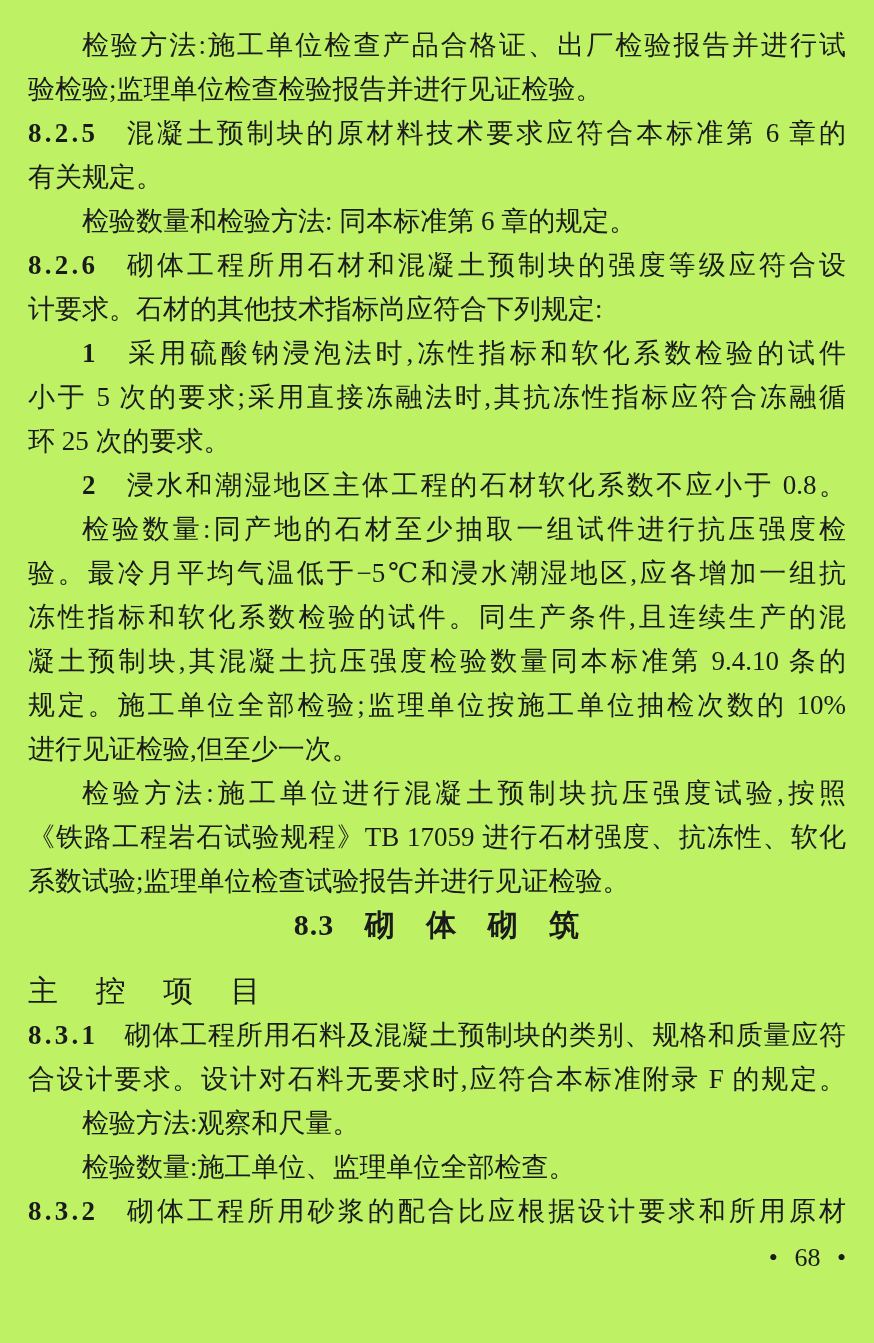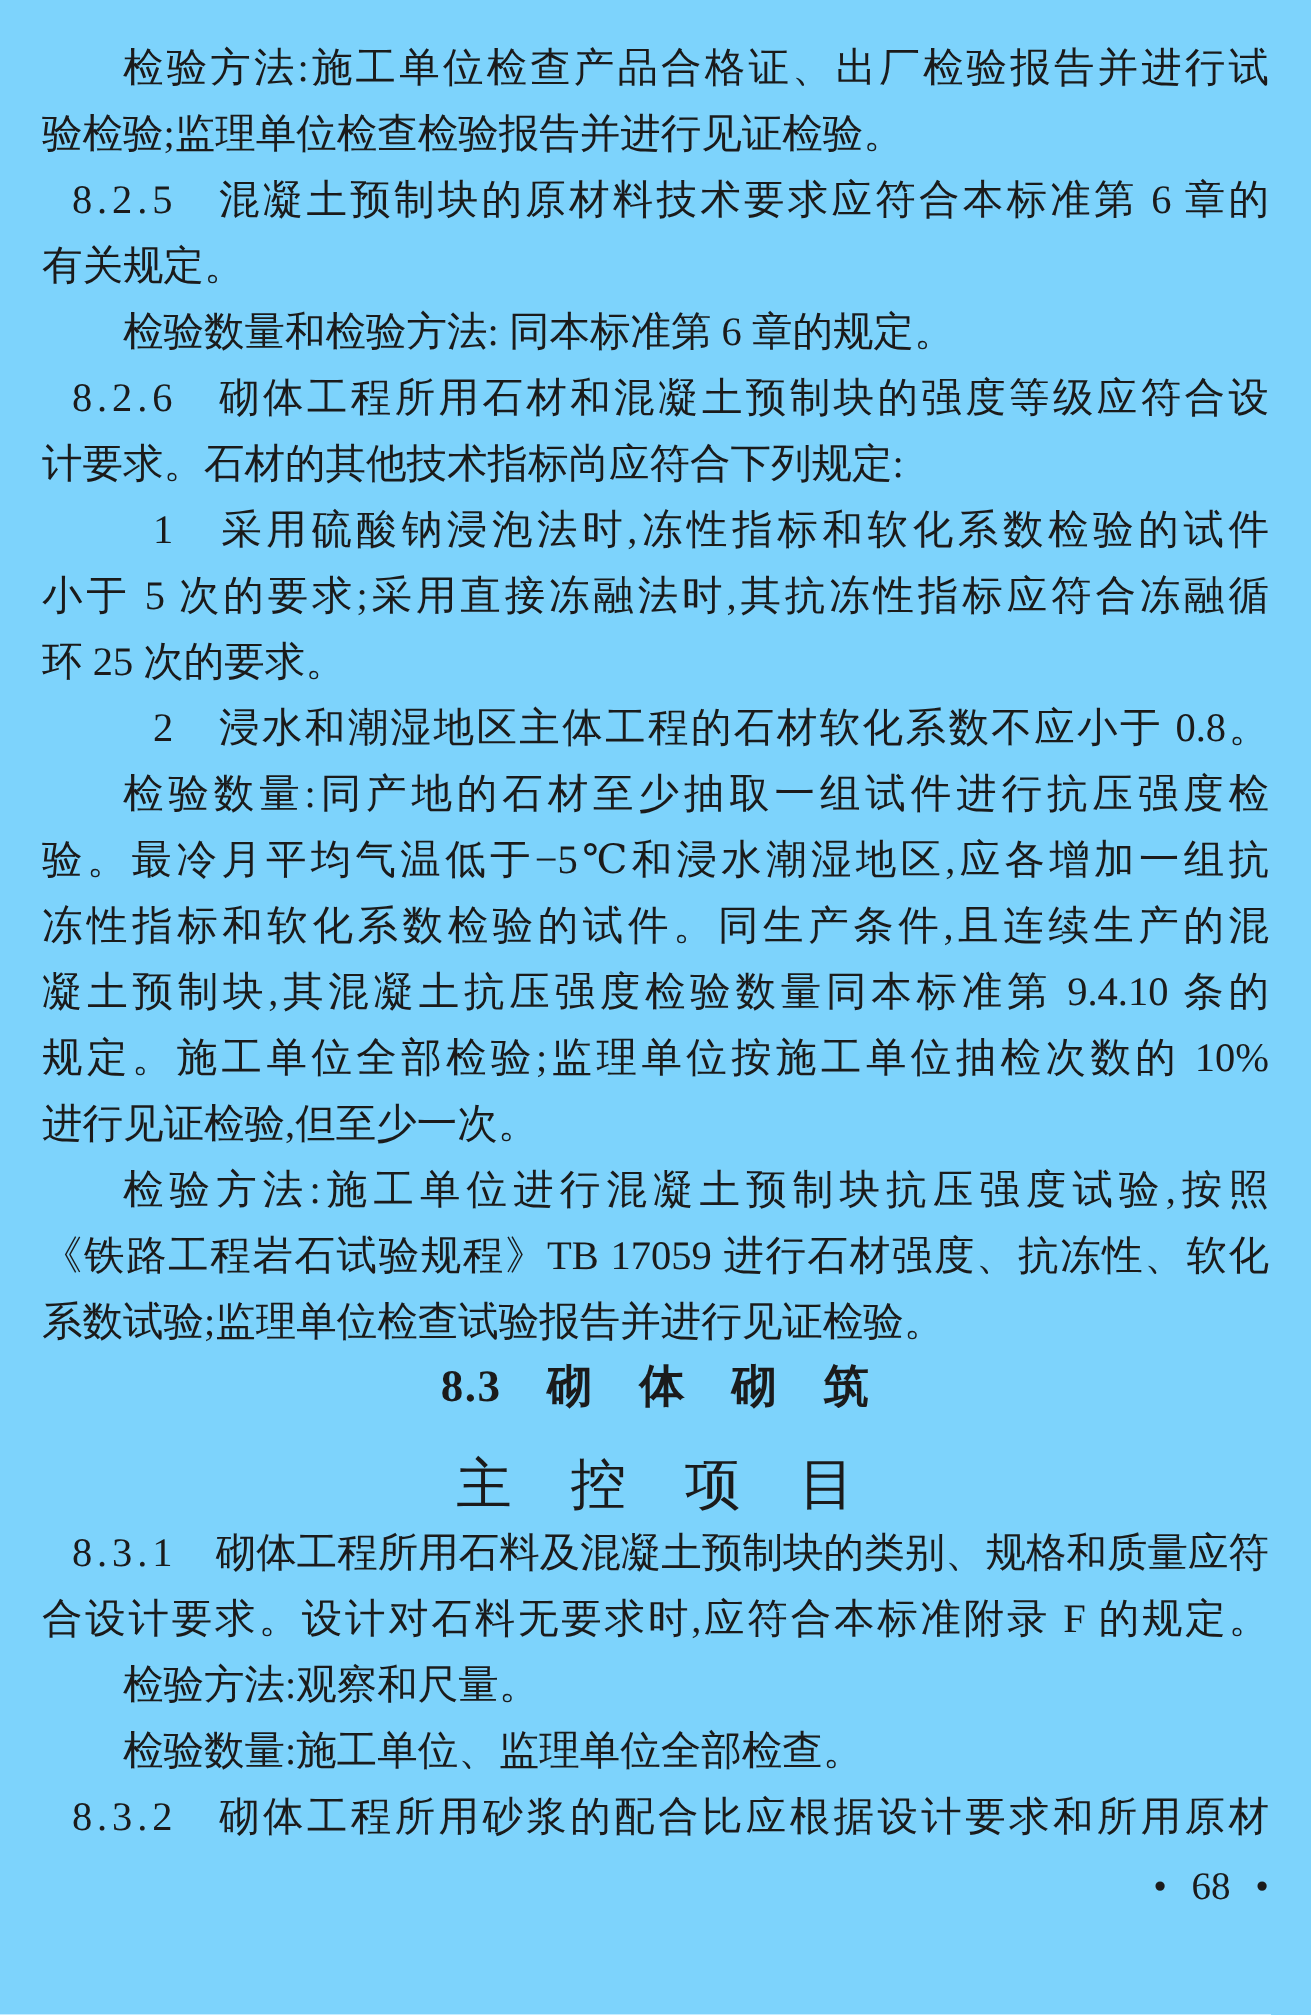--- a/index.html
+++ b/index.html
@@ -5,62 +5,60 @@
   html, body {
     margin: 0;
     padding: 0;
     background: #ffffff;
   }
   .page {
     position: relative;
     width: 874px;
     height: 1343px;
     box-sizing: border-box;
-    background: #7dd3fc;
+    background: #bef264;
     color: #1b1b1b;
     font-family: "Liberation Serif", "DejaVu Serif", serif;
     font-size: 27px;
     line-height: 44px;
     padding: 23px 28px 0 28px;
     overflow: hidden;
   }
   .line {
     height: 44px;
     overflow: hidden;
     text-align: justify;
     text-align-last: left;
   }
   .line.fill {
     text-align-last: justify;
   }
   .line.ind {
     text-indent: 2em;
   }
   .lbl {
-    font-weight: normal;
+    font-weight: bold;
     letter-spacing: 0.12em;
     margin-right: 0.95em;
-    margin-left: 20px;
   }
   .h1 {
     height: 44px;
     line-height: 44px;
     text-align: center;
     font-weight: bold;
     font-size: 30px;
     word-spacing: 22px;
     letter-spacing: 1px;
   }
   .h2 {
     height: 44px;
     line-height: 44px;
     margin-top: 22px;
-    text-align: center;
     font-weight: normal;
-    font-size: 37px;
+    font-size: 30px;
     word-spacing: 30px;
   }
   .footer {
     margin-top: 10px;
     margin-left: 18px;
     height: 30px;
     line-height: 30px;
     font-size: 26px;
     word-spacing: 10px;
     text-align: right;

